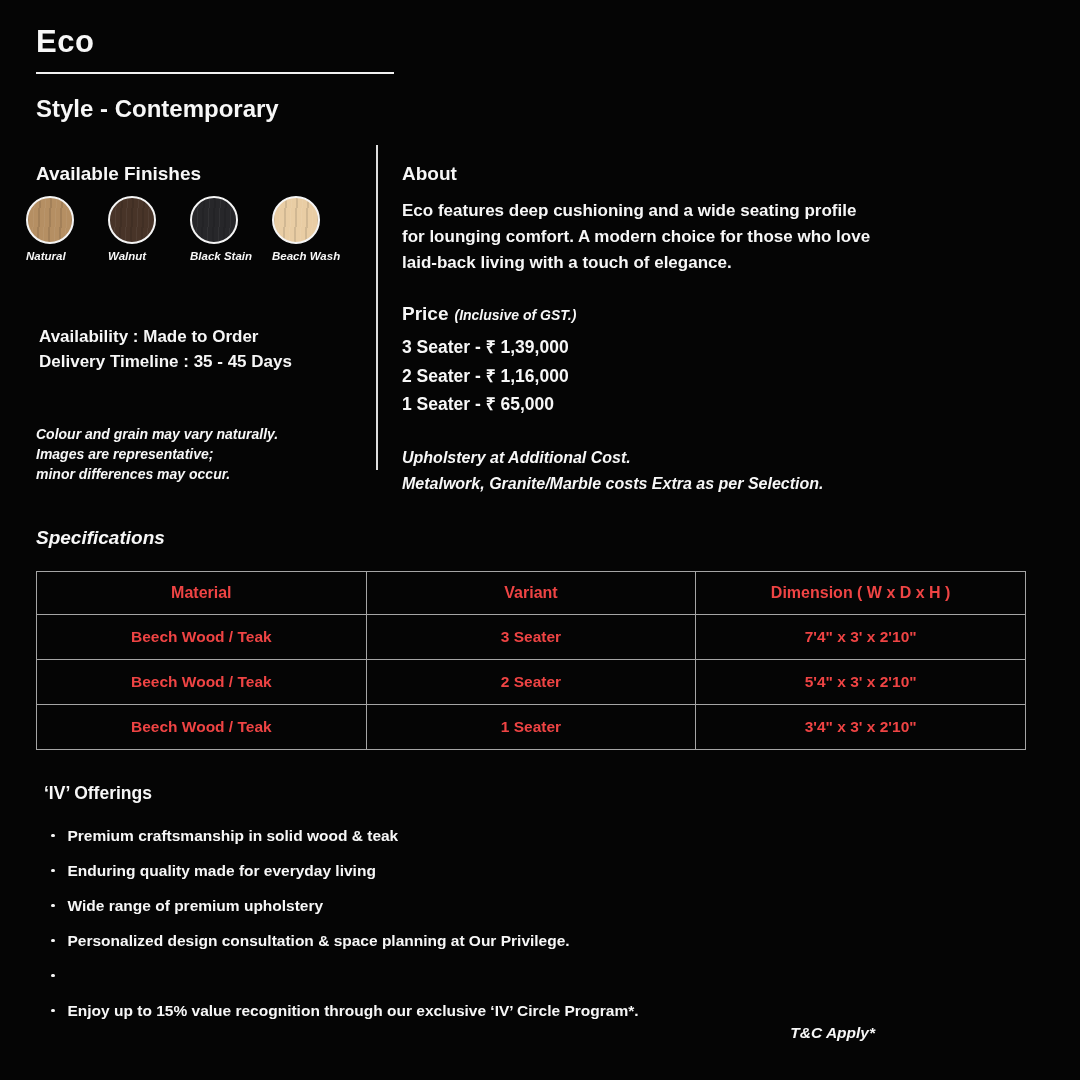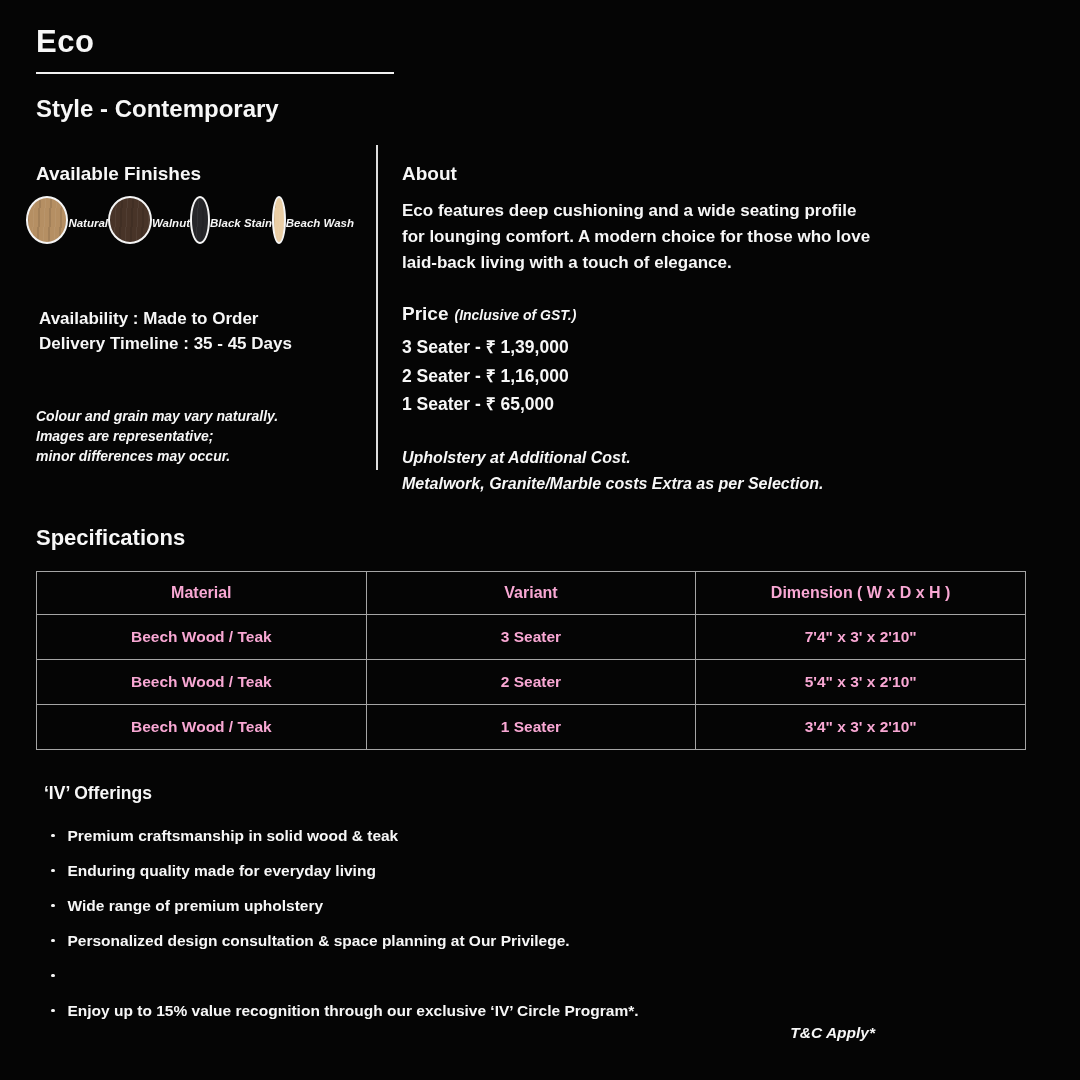--- a/index.html
+++ b/index.html
@@ -21,21 +21,21 @@
   
   .columns { display:flex; margin-top:24px; }
   .left-col { width:340px; flex:none; }
   .col-divider { width:2px; height:325px; background:#dedede; flex:none; }
   .right-col { flex:1; padding-left:24px; }
 
   .sec-heading { font-size:19px; margin-top:18px; line-height:22px; }
 
   
   .swatches { display:flex; margin-top:11px; margin-left:-10px; }
-  .swatch { width:82px; display:flex; flex-direction:row; align-items:center; }
+  .swatch { width:82px; display:flex; flex-direction:column; align-items:flex-start; }
   .swatch-circle {
     width:48px; height:48px; border-radius:50%;
     border:2px solid #f5f5f5; position:relative; overflow:hidden;
   }
   .swatch-circle::after {
     content:""; position:absolute; inset:0; border-radius:50%;
     background:repeating-linear-gradient(93deg, rgba(0,0,0,0.10) 0 2px, transparent 2px 6px, rgba(255,255,255,0.05) 6px 7px, transparent 7px 11px);
   }
   .swatch-label { font-size:11.5px; font-style:italic; margin-top:6px; white-space:nowrap; }
 
@@ -49,26 +49,26 @@
   .about-text { font-size:17px; line-height:26px; margin-top:13px; max-width:625px; }
   .price-row { margin-top:26px; font-size:19px; line-height:23px; }
   .price-gst { font-size:14px; font-style:italic; margin-left:6px; }
   .price-list { margin-top:6px; }
   .price-list p { font-size:17.5px; line-height:28.5px; }
   .extra-notes { margin-top:26px; }
   .extra-notes p { font-size:16px; font-style:italic; line-height:26px; }
 
   
   .specs { margin-top:30px; }
-  .specs-heading { font-size:22px; line-height:22px; }
+  .specs-heading { font-size:19px; line-height:22px;font-style:italic; }
   table {
     border-collapse:collapse; width:990px; margin-top:22px;
     table-layout:fixed;
   }
-  th, td { border:1.5px solid #a5a5a5; text-align:center; color:#f9a8d4; }
+  th, td { border:1.5px solid #a5a5a5; text-align:center; color:#ef4444; }
   th { font-size:16px; height:43px; }
   td { font-size:15.5px; height:45px; }
 
   
   .offerings { margin-top:32px; padding-left:8px; }
   .offerings-heading { font-size:17.5px; line-height:22px; }
   .offerings ul { list-style:none; margin-top:22px; }
   .offerings li { display:flex; align-items:center; margin-bottom:15px; height:20px;margin-top:8px; }
   .bullet-dot { width:3.5px; height:3.5px; border-radius:50%; background:#f7f7f7; margin:0 13px 0 7px; flex:none; }
   .offering-text { font-size:15.5px; line-height:20px; }

